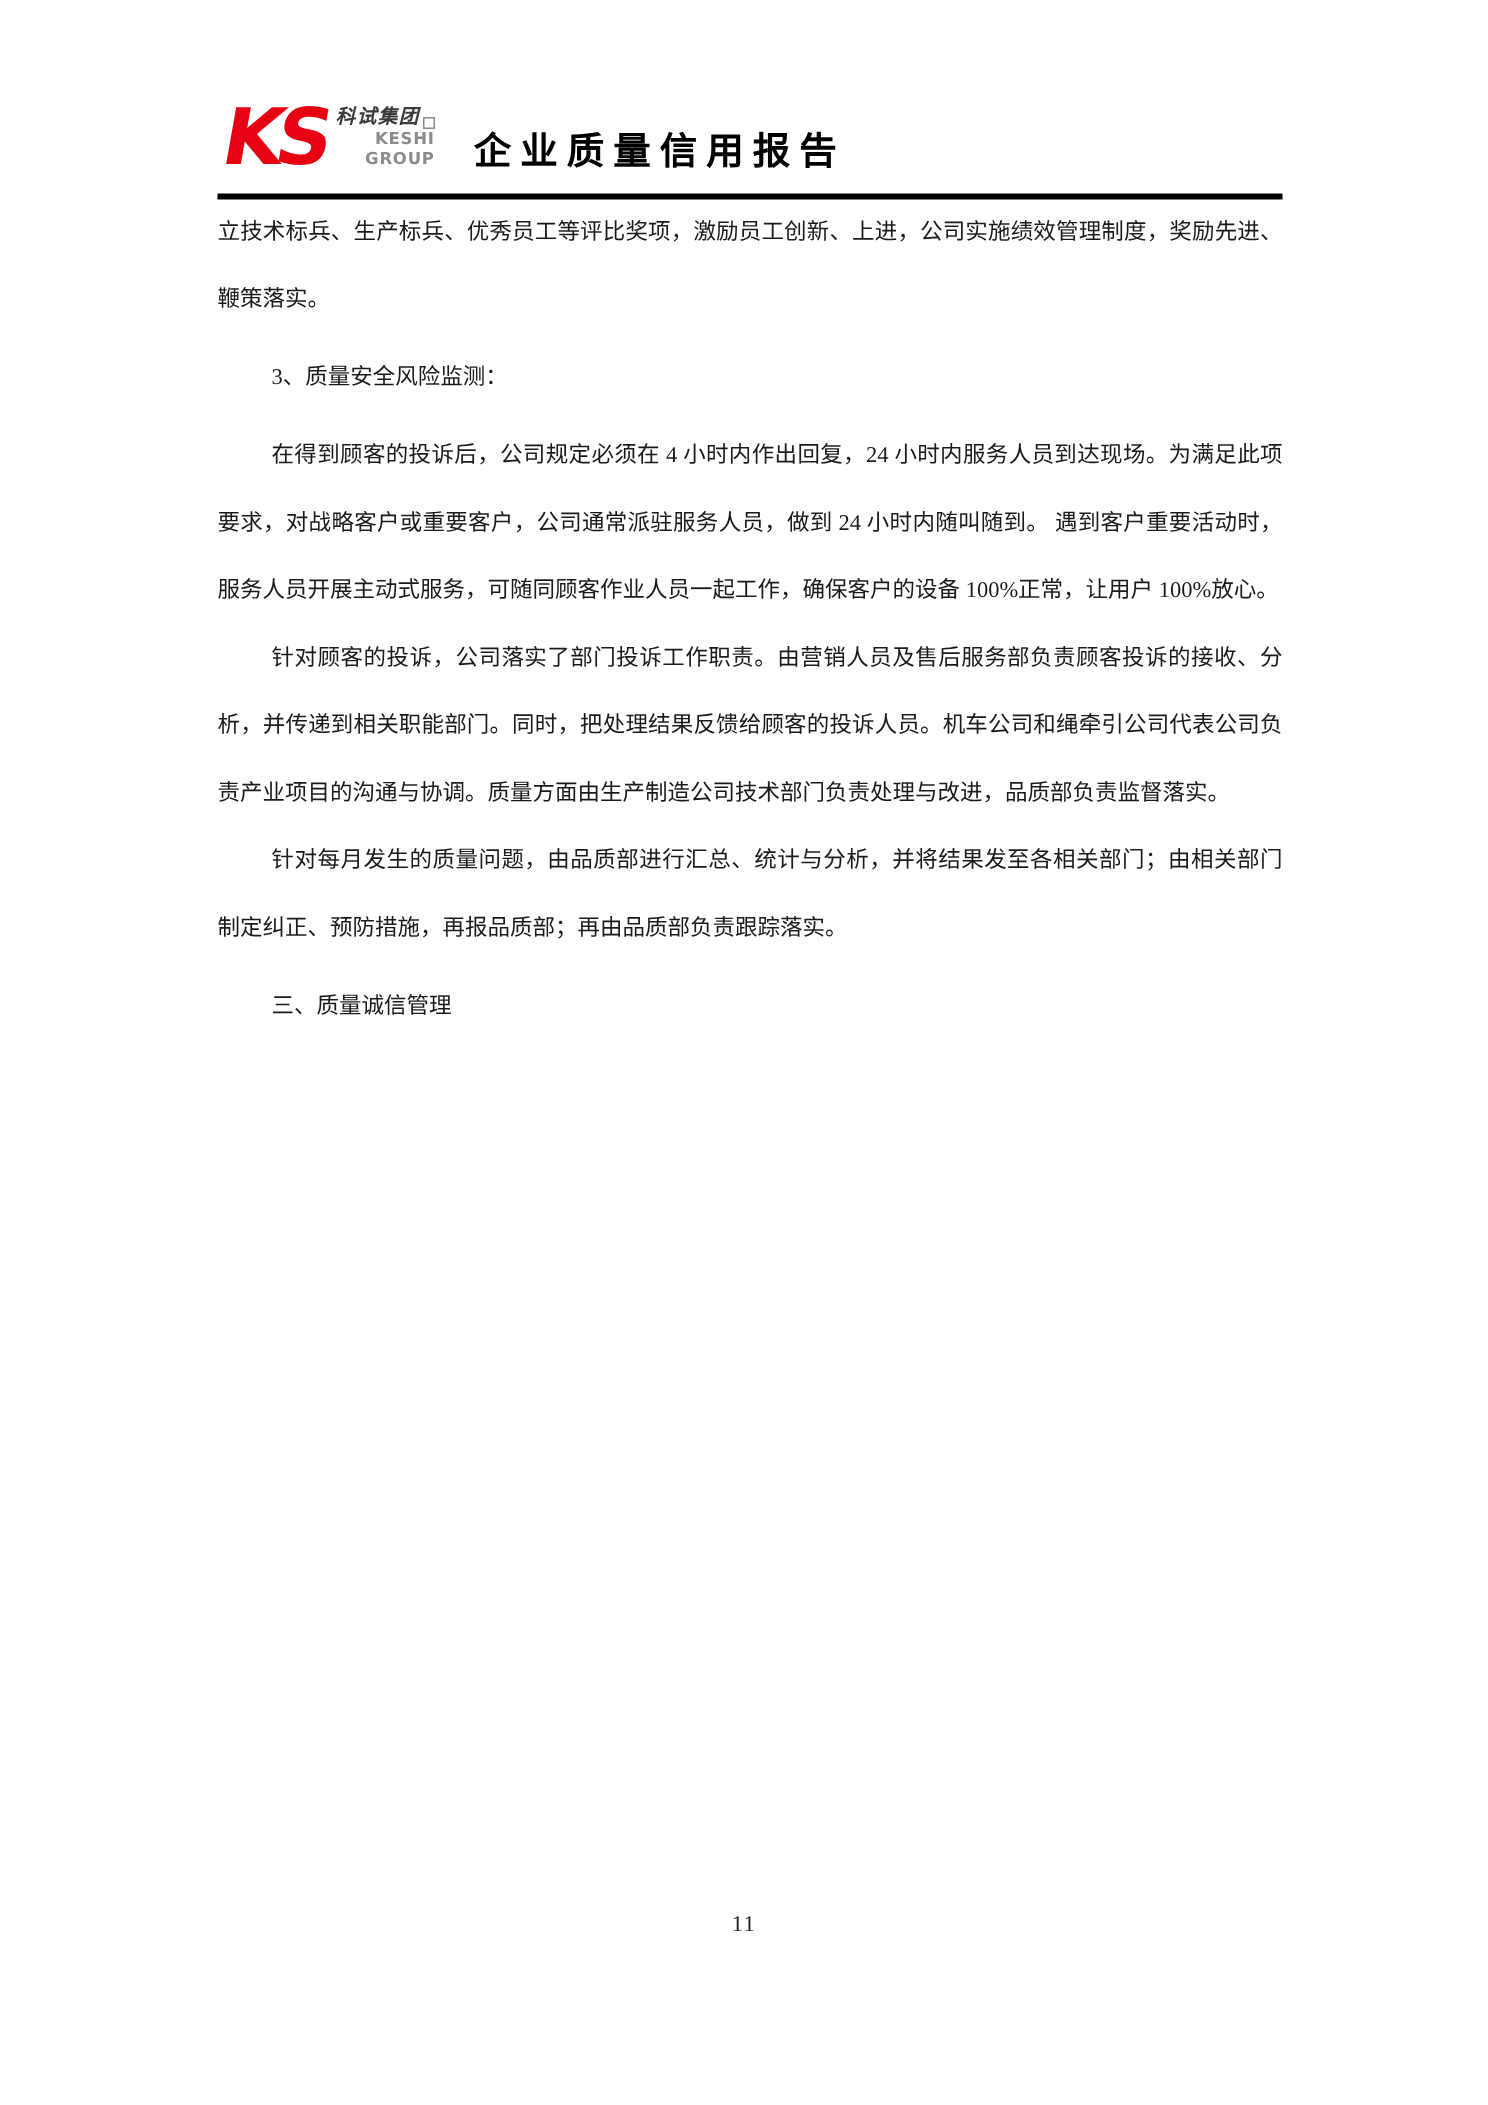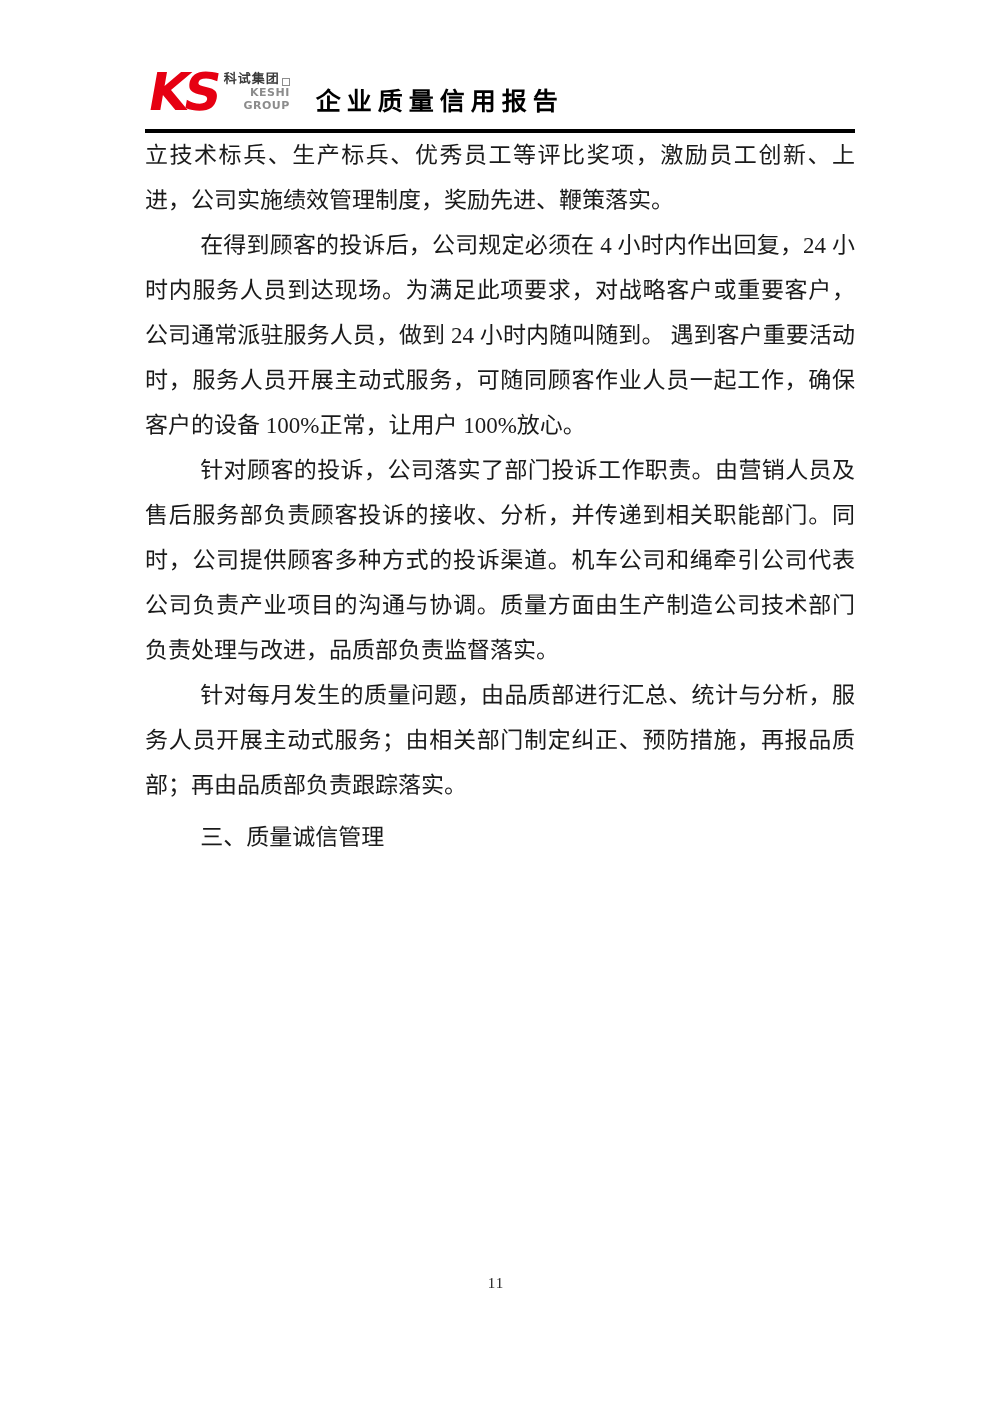--- a/index.html
+++ b/index.html
@@ -28,21 +28,21 @@
     font-weight: 900;
     font-size: 52px;
     line-height: 52px;
     letter-spacing: -5px;
     color: #e60012;
     transform: skewX(-10deg);
     display: inline-block;
     padding-left: 4px;
   }
   .logo-textcol { display: flex; flex-direction: column; padding-top: 5px; }
-  .logo-cn-row { display: flex; align-items: flex-end; }
+  .logo-cn-row { display: flex; align-items: flex-end; font-style: italic; }
   .logo-cn {
     font-family: "DejaVu Sans", sans-serif;
     font-weight: bold;
     font-size: 13px;
     line-height: 15px;
     color: #3b3b3b;
     letter-spacing: 1px;
   }
   .tm-box {
     width: 6px; height: 6px;
@@ -82,21 +82,21 @@
   }
   
   .content {
     position: absolute;
     left: 145px;
     top: 133px;
     width: 710px;
   }
   .para {
     margin: 0;
-    font-size: 23px;
+    font-size: 15px;
     line-height: 45px;
     color: #1a1a1a;
     text-align: justify;
   }
   .para.indent { text-indent: 2.4em; }
   .para.heading {
     margin-top: 7px;
     margin-bottom: 7px;
     text-align: left;
   }
@@ -132,23 +132,24 @@
         <span class="logo-en">GROUP</span>
       </span>
     </div>
     <h1 class="title">企业质量信用报告</h1>
   </div>
 
   <div class="rule"></div>
 
   <div class="content">
       <p class="para">立技术标兵、生产标兵、优秀员工等评比奖项，激励员工创新、上进，公司实施绩效管理制度，奖励先进、鞭策落实。</p>
+      <p class="para indent heading">3、质量安全风险监测：</p>
       <p class="para indent">在得到顾客的投诉后，公司规定必须在 4 小时内作出回复，24 小时内服务人员到达现场。为满足此项要求，对战略客户或重要客户，公司通常派驻服务人员，做到 24 小时内随叫随到。 遇到客户重要活动时，服务人员开展主动式服务，可随同顾客作业人员一起工作，确保客户的设备 100%正常，让用户 100%放心。</p>
-      <p class="para indent">针对顾客的投诉，公司落实了部门投诉工作职责。由营销人员及售后服务部负责顾客投诉的接收、分析，并传递到相关职能部门。同时，公司提供顾客多种方式的投诉渠道。机车公司和绳牵引公司代表公司负责产业项目的沟通与协调。质量方面由生产制造公司技术部门负责处理与改进，品质部负责监督落实。</p>
-      <p class="para indent">针对每月发生的质量问题，由品质部进行汇总、统计与分析，服务人员开展主动式服务；由相关部门制定纠正、预防措施，再报品质部；再由品质部负责跟踪落实。</p>
+      <p class="para indent">针对顾客的投诉，公司落实了部门投诉工作职责。由营销人员及售后服务部负责顾客投诉的接收、分析，并传递到相关职能部门。同时，把处理结果反馈给顾客的投诉人员。机车公司和绳牵引公司代表公司负责产业项目的沟通与协调。质量方面由生产制造公司技术部门负责处理与改进，品质部负责监督落实。</p>
+      <p class="para indent">针对每月发生的质量问题，由品质部进行汇总、统计与分析，并将结果发至各相关部门；由相关部门制定纠正、预防措施，再报品质部；再由品质部负责跟踪落实。</p>
       <p class="para indent heading">三、质量诚信管理</p>
     </div>
 
   <div class="footer">
     <span class="pagenum">11</span>
   </div>
 
 </div>
 
 </body></html>

